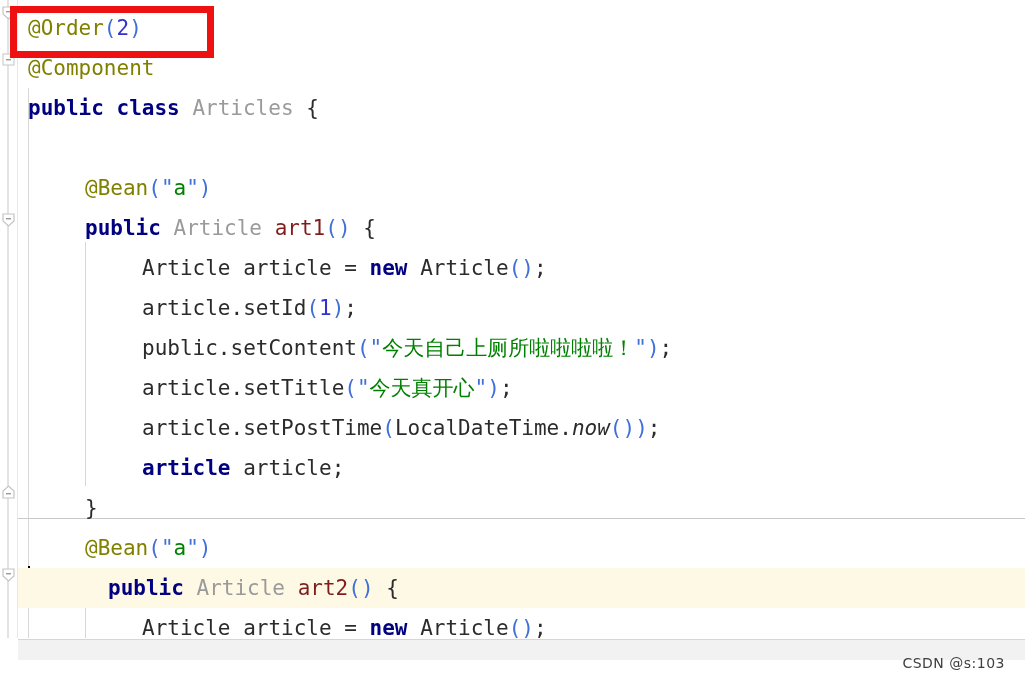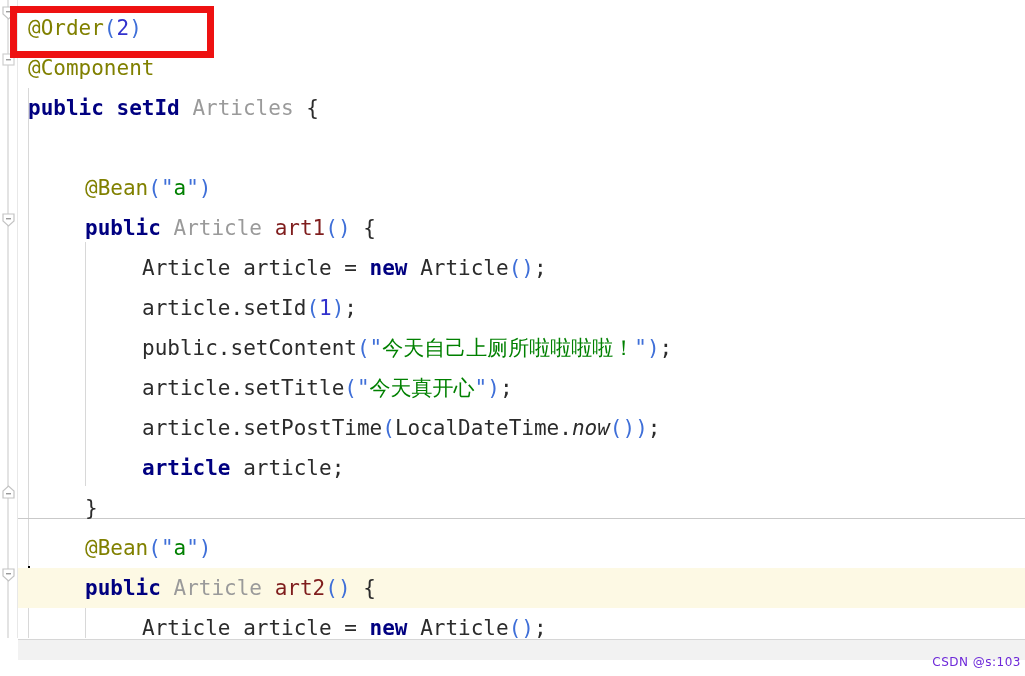--- a/index.html
+++ b/index.html
@@ -151,25 +151,25 @@
   #below-white {
     position: absolute;
     left: 0; top: 660px;
     width: 1025px; height: 16px;
     background: #ffffff;
   }
 
   
   #watermark {
     position: absolute;
-    right: 4px;
+    right: 20px;
     top: 655px;
     font-family: "DejaVu Sans", "Liberation Sans", sans-serif;
-    font-size: 12px;
-    color: #6d28d9;
+    font-size: 14px;
+    color: #404040;
     letter-spacing: 0.5px;
     white-space: pre;
   }
 </style>
 </head>
 <body>
 
 <div id="editor">
 
   <div class="gutter">
@@ -219,33 +219,33 @@
     <div class="indent-guide" style="left:67px; top:242px; height:244px;"></div>
     <div class="indent-guide" style="left:67px; top:598px; height:40px;"></div>
 
     <div class="method-sep" style="top:518px;"></div>
 
     <div class="caret" style="left:10px; top:566px;"></div>
 
     <div id="lines">
         <div class="line" style="top: 8px;"><span class="txt" style="padding-left: 10px;"><span class="anno">@Order</span><span class="paren">(</span><span class="num">2</span><span class="paren">)</span></span></div>
         <div class="line" style="top: 48px;"><span class="txt" style="padding-left: 10px;"><span class="anno">@Component</span></span></div>
-        <div class="line" style="top: 88px;"><span class="txt" style="padding-left: 10px;"><span class="kw">public</span><span class="ident"> </span><span class="kw">setId</span><span class="ident"> </span><span class="cls">Articles</span><span class="ident"> </span><span class="punct">{</span></span></div>
+        <div class="line" style="top: 88px;"><span class="txt" style="padding-left: 10px;"><span class="kw">public</span><span class="ident"> </span><span class="kw">class</span><span class="ident"> </span><span class="cls">Articles</span><span class="ident"> </span><span class="punct">{</span></span></div>
         <div class="line" style="top: 128px;"><span class="txt" style="padding-left: 10px;"></span></div>
         <div class="line" style="top: 168px;"><span class="txt" style="padding-left: 67px;"><span class="anno">@Bean</span><span class="paren">(</span><span class="quote">"</span><span class="str">a</span><span class="quote">"</span><span class="paren">)</span></span></div>
         <div class="line" style="top: 208px;"><span class="txt" style="padding-left: 67px;"><span class="kw">public</span><span class="ident"> </span><span class="cls">Article</span><span class="ident"> </span><span class="mname">art1</span><span class="paren">()</span><span class="ident"> </span><span class="punct">{</span></span></div>
         <div class="line" style="top: 248px;"><span class="txt" style="padding-left: 124px;"><span class="ident">Article article = </span><span class="kw">new</span><span class="ident"> Article</span><span class="paren">()</span><span class="punct">;</span></span></div>
         <div class="line" style="top: 288px;"><span class="txt" style="padding-left: 124px;"><span class="ident">article.setId</span><span class="paren">(</span><span class="num">1</span><span class="paren">)</span><span class="punct">;</span></span></div>
         <div class="line" style="top: 328px;"><span class="txt" style="padding-left: 124px;"><span class="ident">public.setContent</span><span class="paren">(</span><span class="quote">"</span><span class="cn">今天自己上厕所啦啦啦啦！</span><span class="quote">"</span><span class="paren">)</span><span class="punct">;</span></span></div>
         <div class="line" style="top: 368px;"><span class="txt" style="padding-left: 124px;"><span class="ident">article.setTitle</span><span class="paren">(</span><span class="quote">"</span><span class="cn">今天真开心</span><span class="quote">"</span><span class="paren">)</span><span class="punct">;</span></span></div>
         <div class="line" style="top: 408px;"><span class="txt" style="padding-left: 124px;"><span class="ident">article.setPostTime</span><span class="paren">(</span><span class="ident">LocalDateTime.</span><span class="stat">now</span><span class="paren">()</span><span class="paren">)</span><span class="punct">;</span></span></div>
         <div class="line" style="top: 448px;"><span class="txt" style="padding-left: 124px;"><span class="kw">article</span><span class="ident"> article</span><span class="punct">;</span></span></div>
         <div class="line" style="top: 488px;"><span class="txt" style="padding-left: 67px;"><span class="punct">}</span></span></div>
         <div class="line" style="top: 528px;"><span class="txt" style="padding-left: 67px;"><span class="anno">@Bean</span><span class="paren">(</span><span class="quote">"</span><span class="str">a</span><span class="quote">"</span><span class="paren">)</span></span></div>
-        <div class="line caret-line" style="top: 568px;"><span class="txt" style="padding-left: 67px;"><span class="kw">public</span><span class="ident"> </span><span class="cls">Article</span><span class="ident"> </span><span class="mname">art2</span><span class="paren">()</span><span class="ident"> </span><span class="punct">{</span></span></div>
+        <div class="line caret-line" style="top: 568px;"><span class="txt" style="padding-left: 90px;"><span class="kw">public</span><span class="ident"> </span><span class="cls">Article</span><span class="ident"> </span><span class="mname">art2</span><span class="paren">()</span><span class="ident"> </span><span class="punct">{</span></span></div>
         <div class="line" style="top: 608px;"><span class="txt" style="padding-left: 124px;"><span class="ident">Article article = </span><span class="kw">new</span><span class="ident"> Article</span><span class="paren">()</span><span class="punct">;</span></span></div>
       </div>
   </div>
 
   <div id="redbox"></div>
 </div>
 
 <div id="bottom-left-pad"></div>
 <div id="bottom-strip"></div>
 <div id="below-white"></div>

